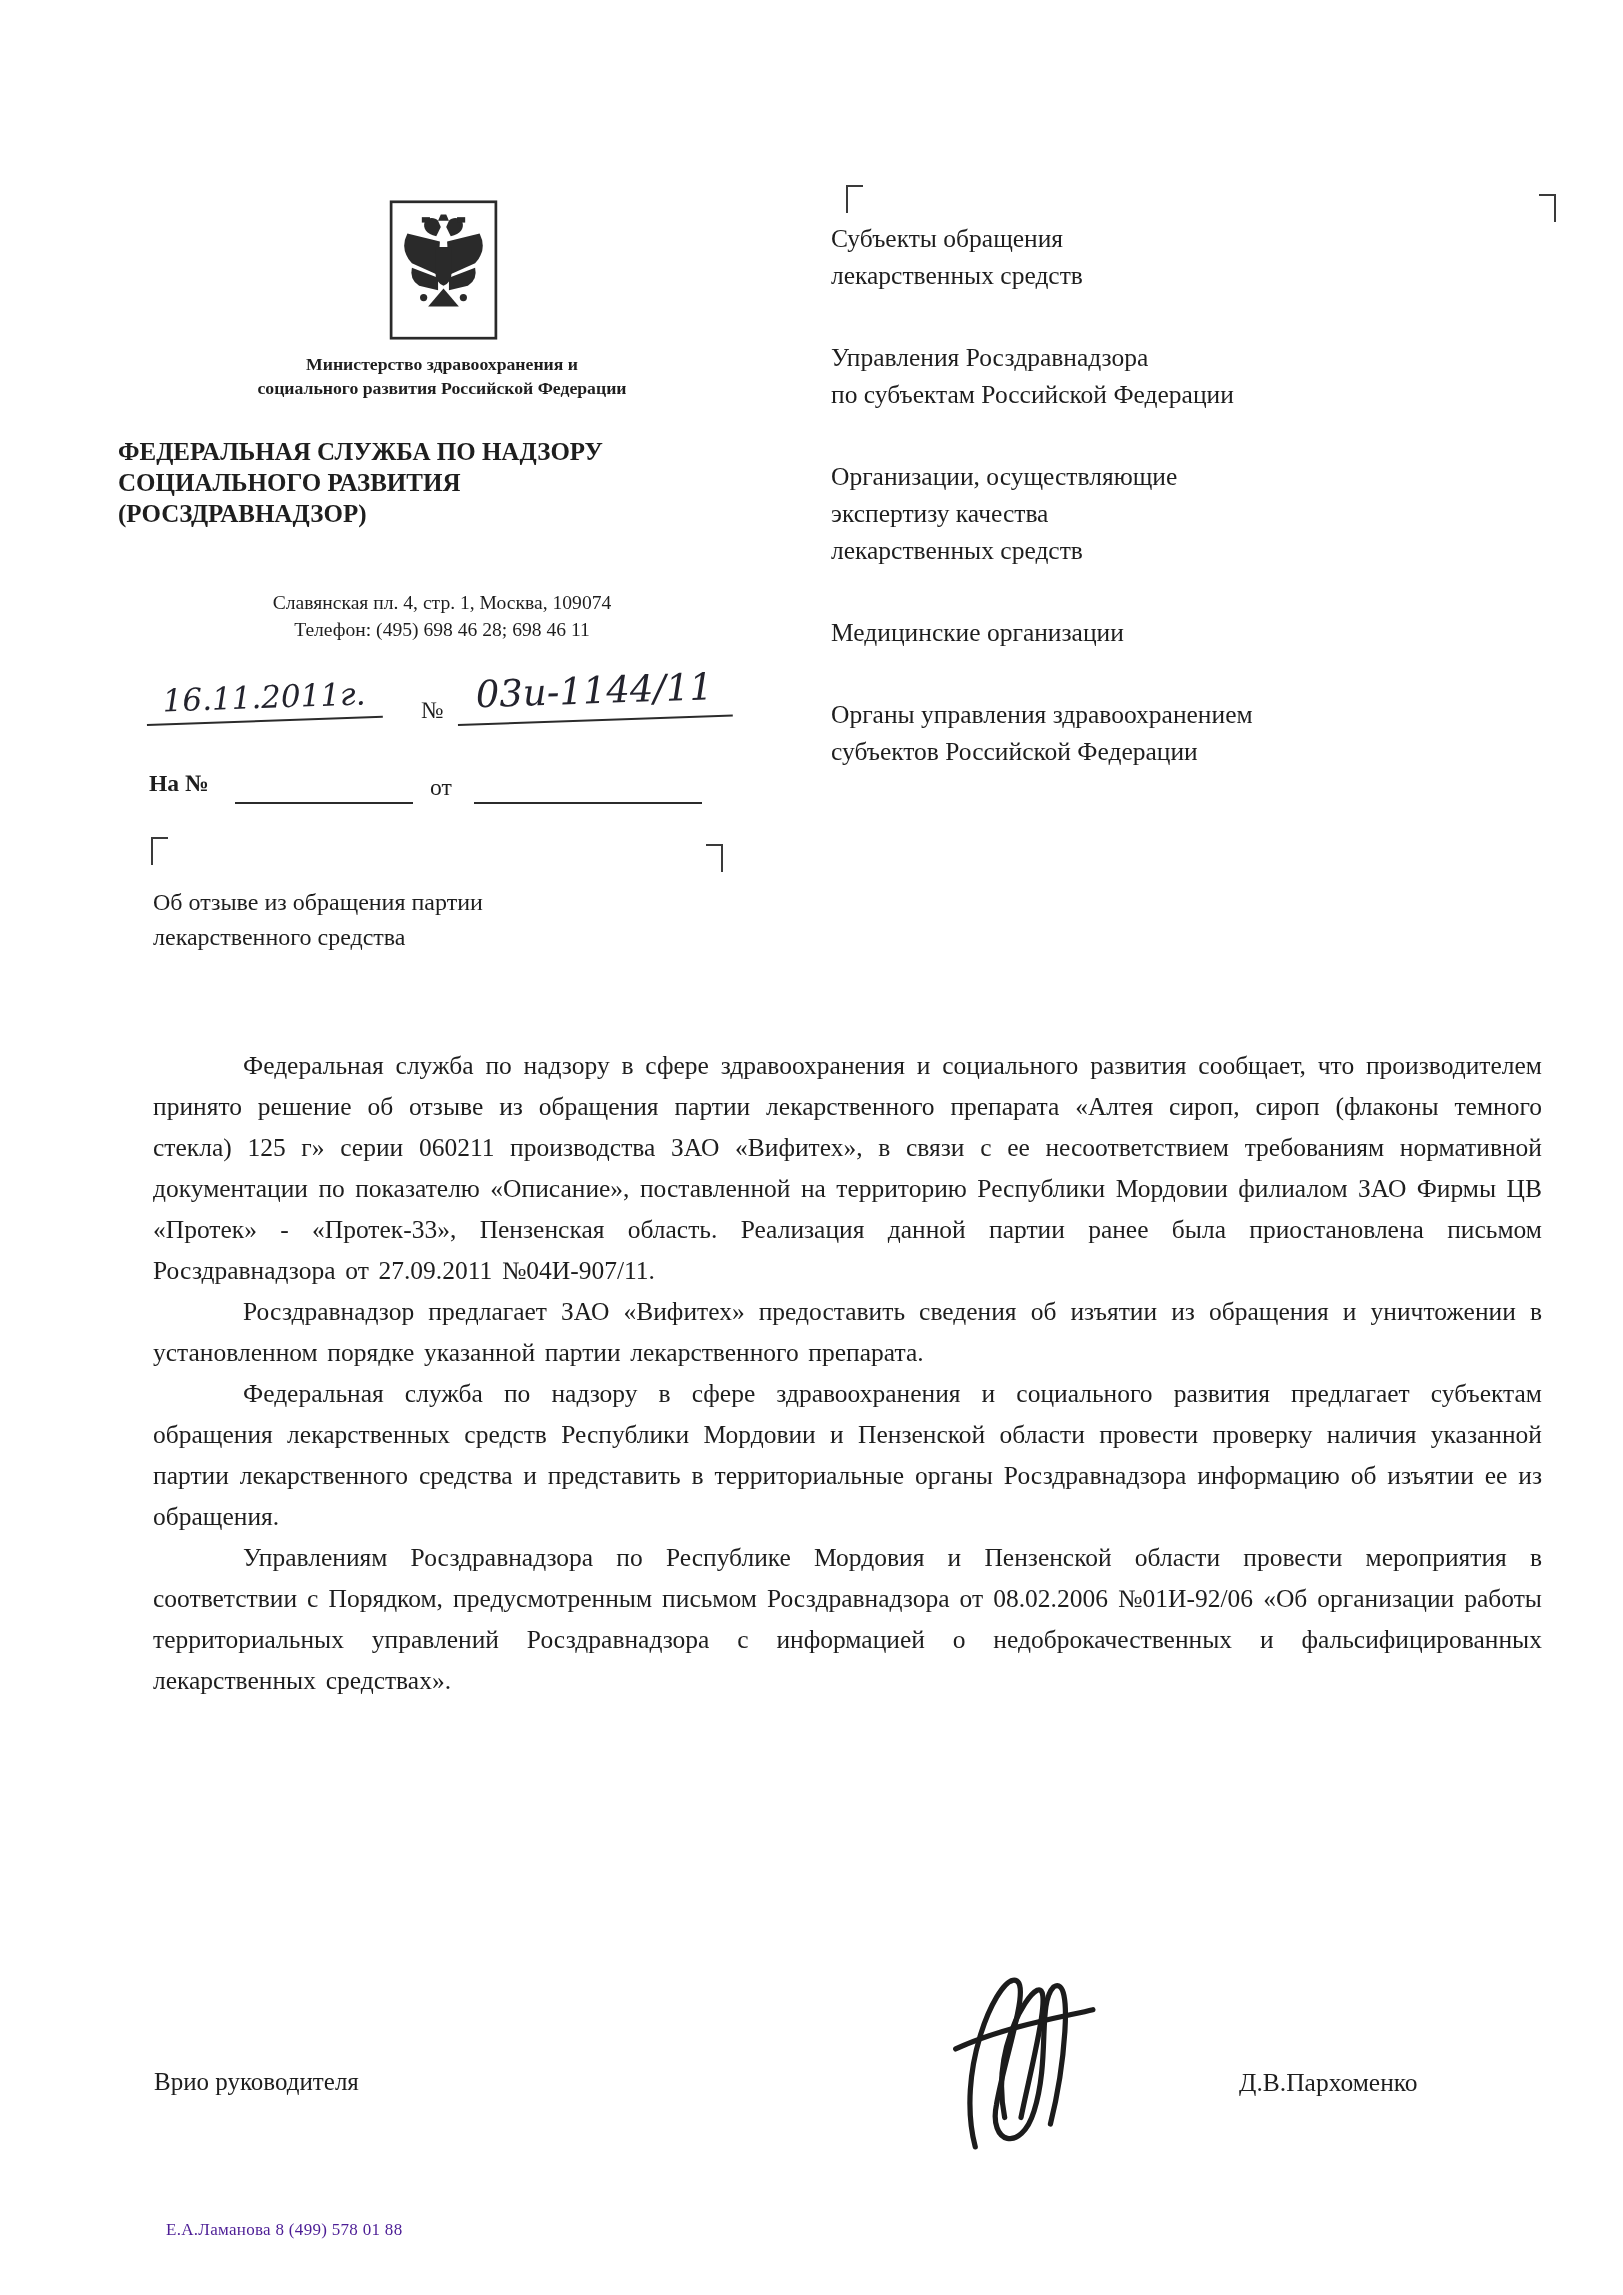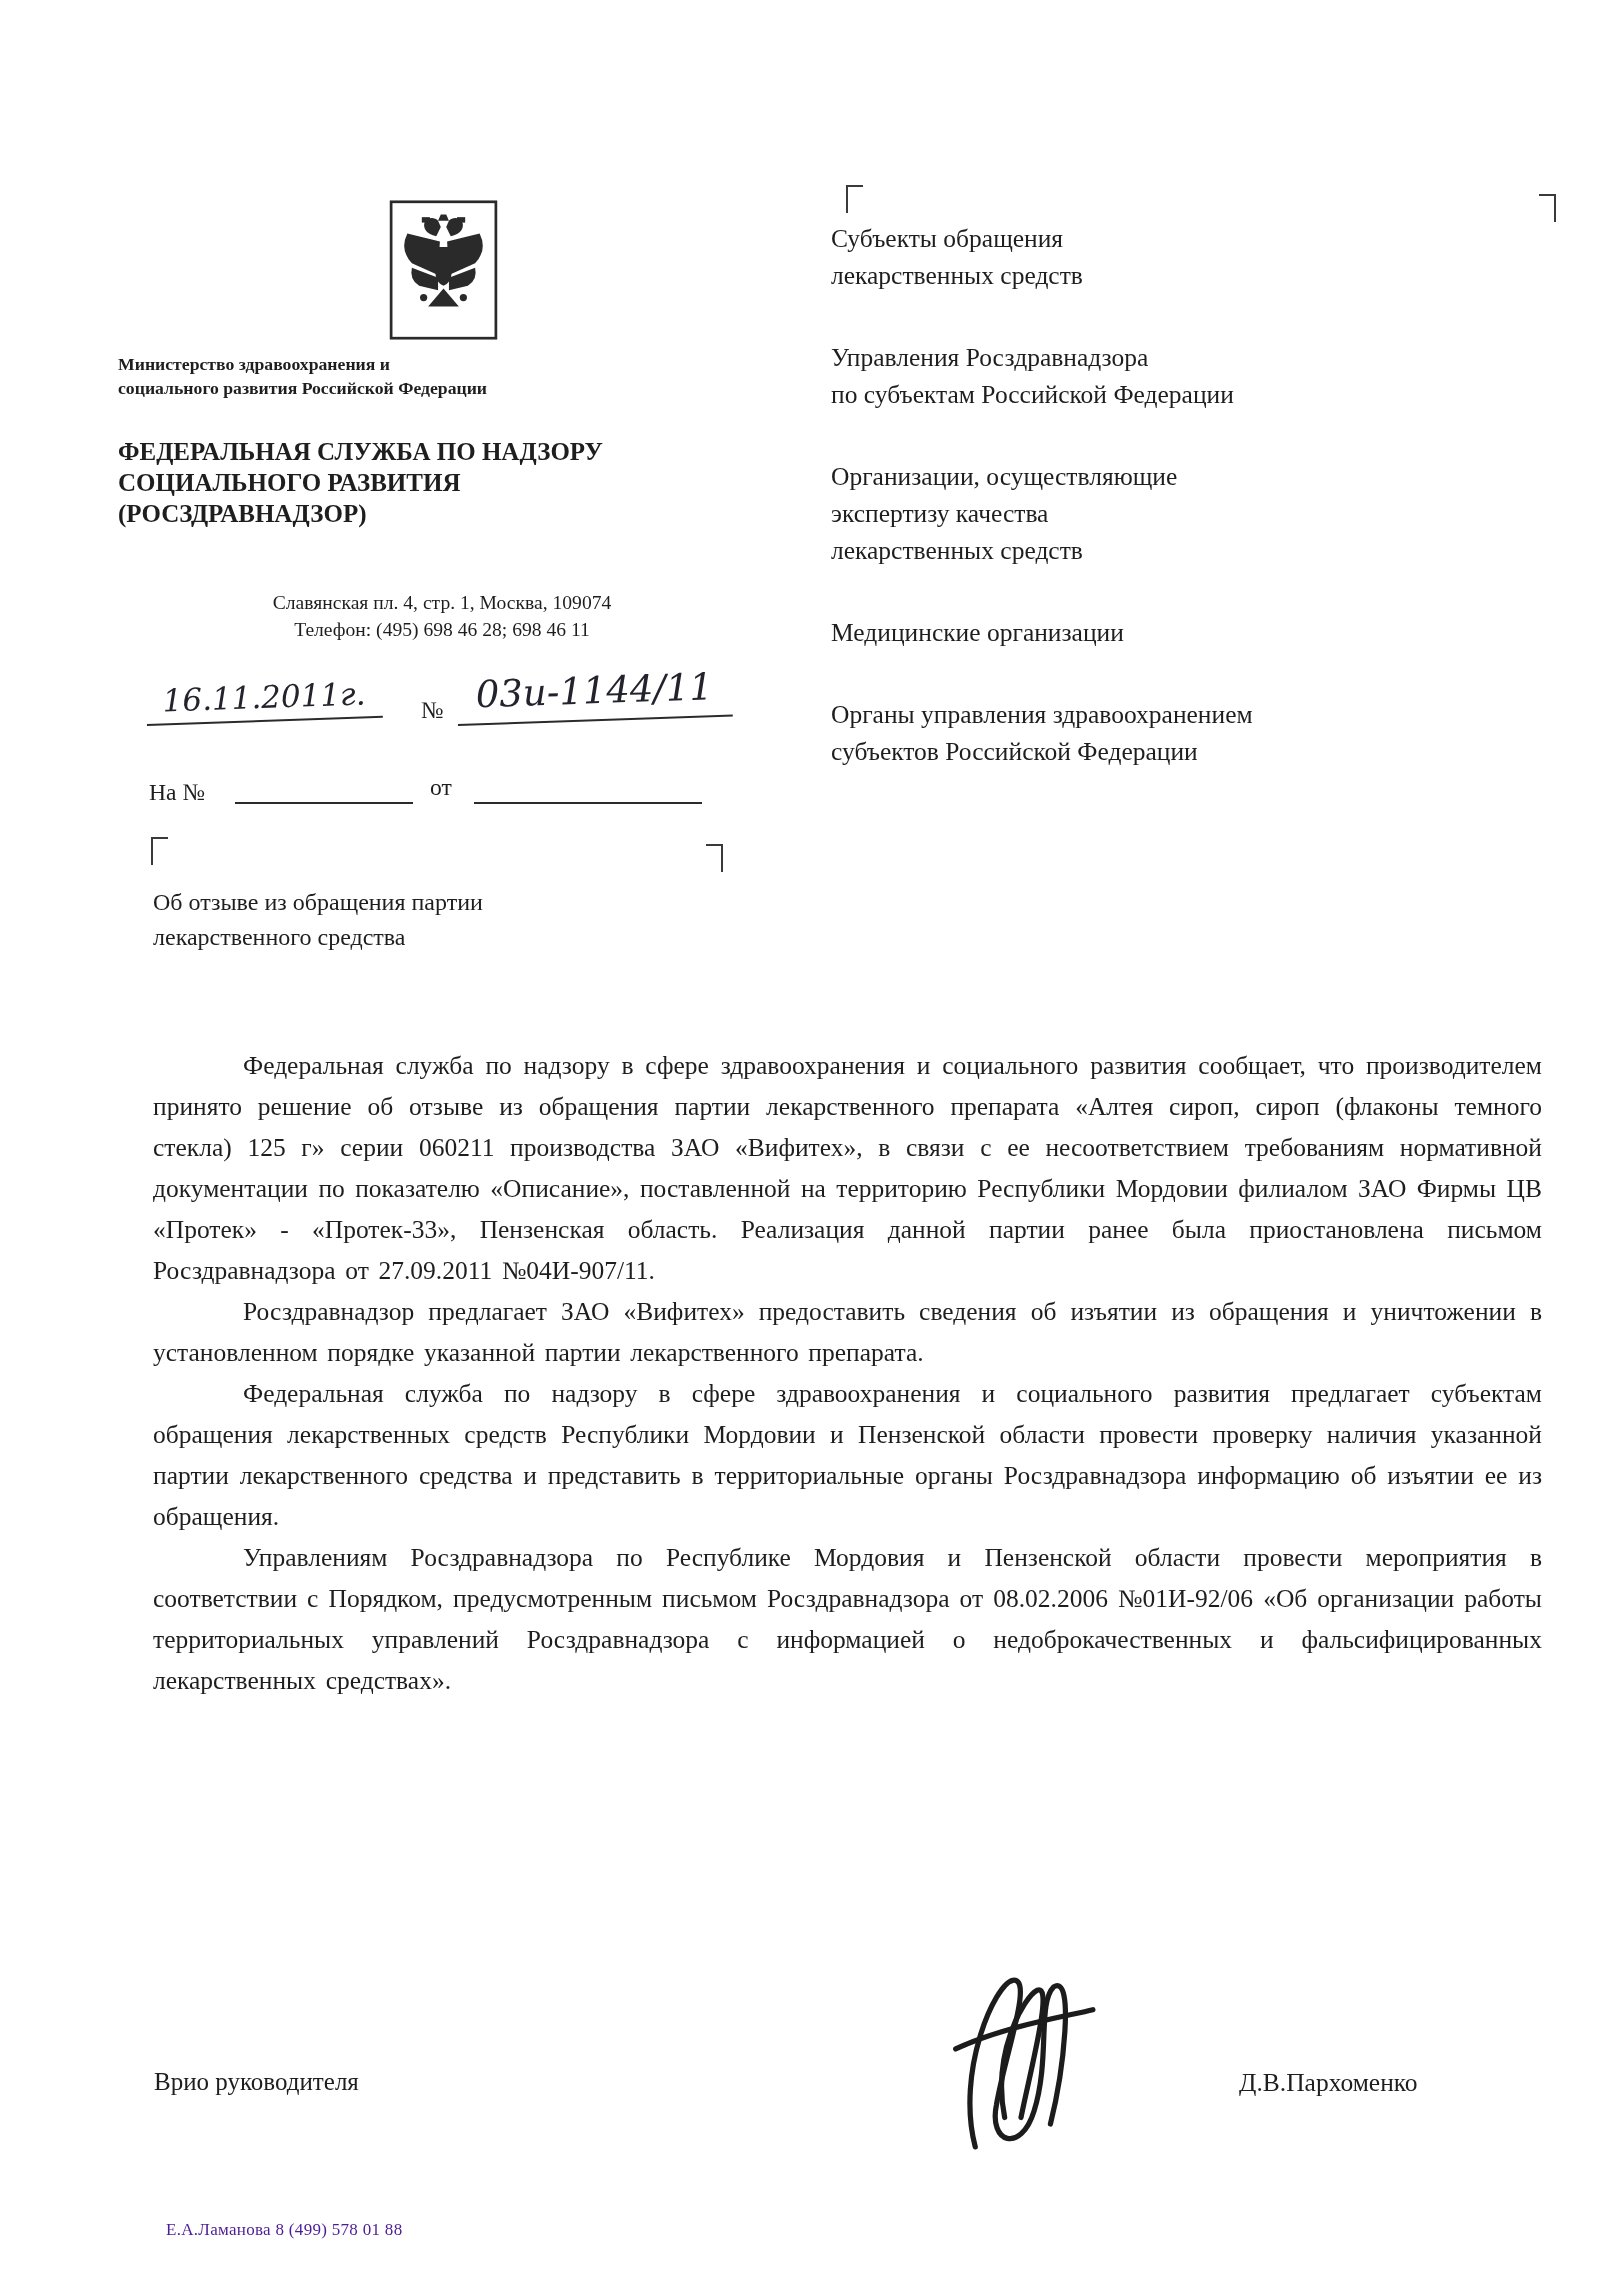--- a/index.html
+++ b/index.html
@@ -17,21 +17,21 @@
   .crop.tr { border-top:2px solid #3a3a3a; border-right:2px solid #3a3a3a; }
   .crop-1 { left:846px; top:185px; }
   .crop-2 { left:1539px; top:194px; }
   .crop-3 { left:151px;  top:837px; }
   .crop-4 { left:706px; top:844px; }
 
   
   .emblem { position:absolute; left:389px; top:200px; width:109px; height:140px; }
   .ministry {
     position:absolute; left:118px; top:353px; width:648px;
-    font-weight:bold; font-size:17.7px; line-height:23.6px;
+    text-align:center; font-weight:bold; font-size:17.7px; line-height:23.6px;
   }
   .service {
     position:absolute; left:118px; top:436px; width:648px;
     text-align:left; font-weight:bold; font-size:25px; line-height:31px;
   }
   .contact {
     position:absolute; left:118px; top:589px; width:648px;
     text-align:center; font-size:19.6px; line-height:27px;
   }
 
@@ -49,21 +49,21 @@
   }
   .no-sign { position:absolute; left:274px; top:18.3px; font-size:23.6px; }
   .num-hand {
     position:absolute; left:311px; top:-5.2px; width:275px; height:52px;
     font-size:37px; text-align:center;
     border-bottom:2px solid #2b2b2b;
   }
 
   
   .na-row { position:absolute; left:149px; top:767px; width:628px; height:46px; font-size:23.6px; }
-  .na-label { position:absolute; left:0; top:12px; }
+  .na-label { position:absolute; left:0; top:3px;font-weight:bold; }
   .blank-1 { position:absolute; left:86px; top:35px; width:178px; border-bottom:2px solid #2b2b2b; }
   .ot-label { position:absolute; left:281px; top:6.5px; }
   .blank-2 { position:absolute; left:325px; top:35px; width:228px; border-bottom:2px solid #2b2b2b; }
 
   
   .subject {
     position:absolute; left:153px; top:885px; width:602px;
     font-size:24px; line-height:35px;
   }
 

